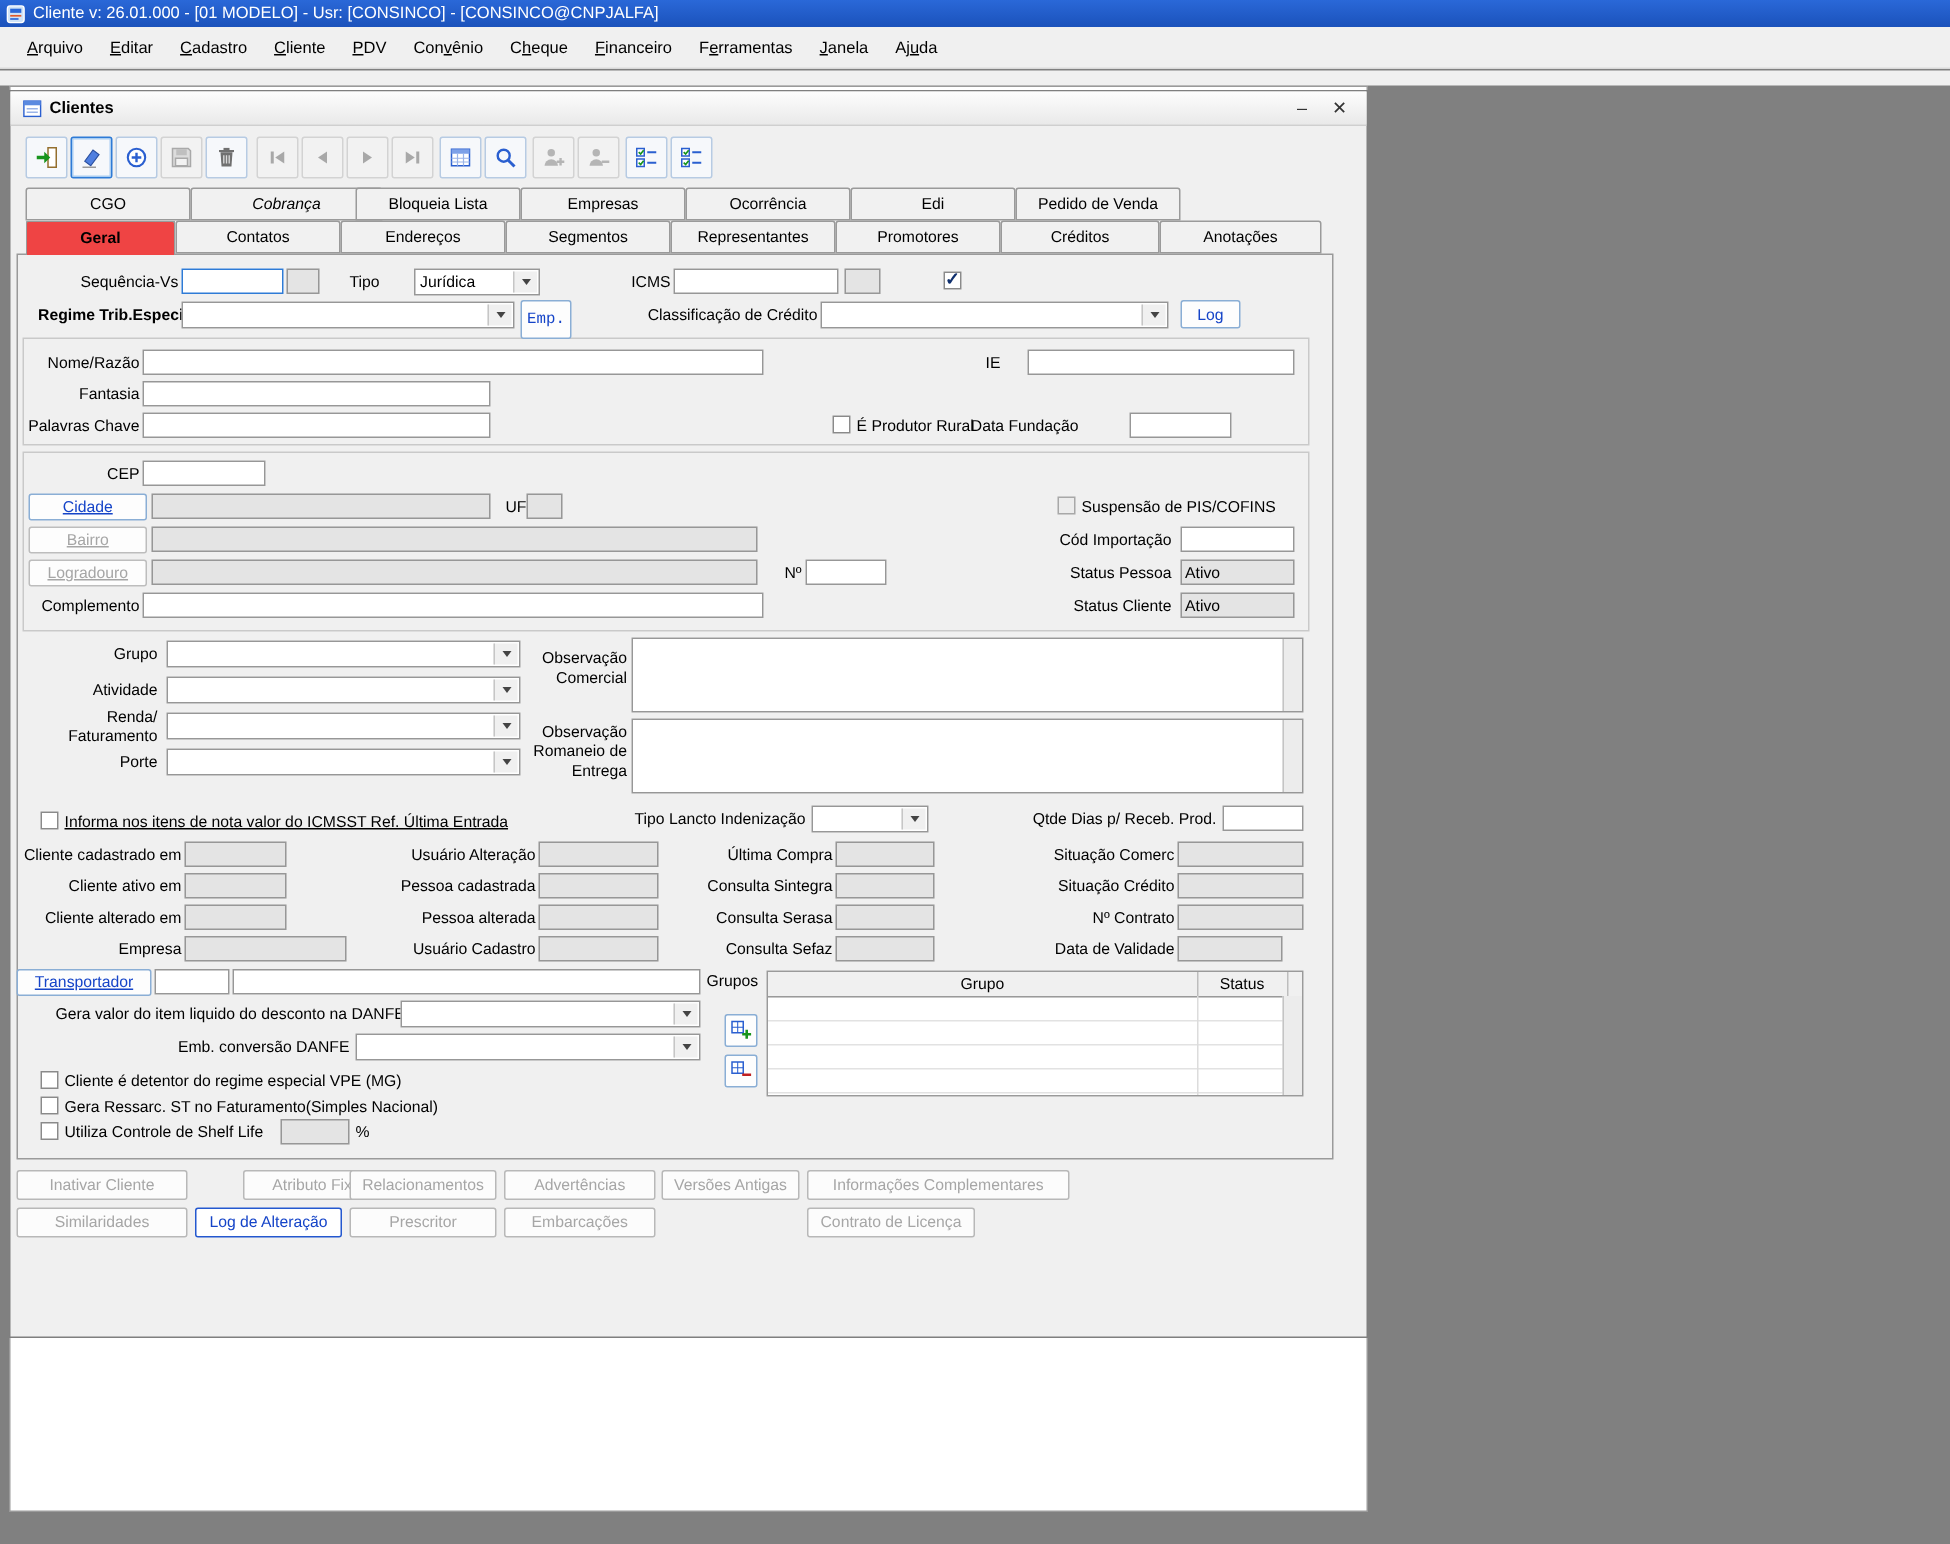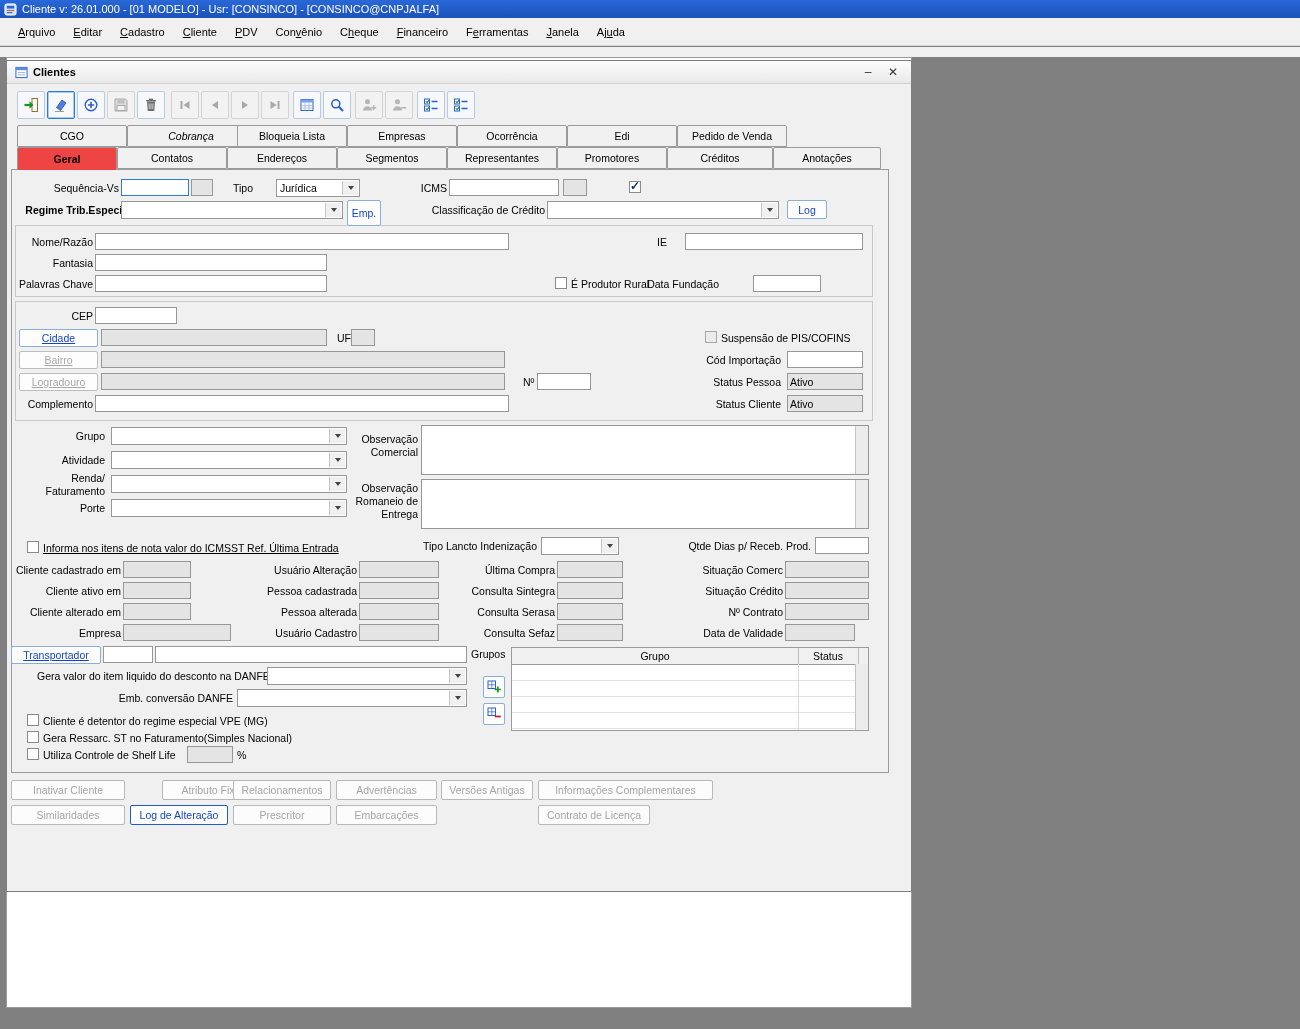--- a/index.html
+++ b/index.html
@@ -254,21 +254,21 @@
         </svg>
       </div>
     <span class="cb on" style="left:622px;top:120px;"></span>
     <span class="lbl" style="left:638px;top:121px;margin-top:20px;">É Contribuinte de ICMS</span>
 
     <span class="lbl r" style="left:4px;top:143px;width:120px;font-weight:bold;">Regime Trib.Especial</span>
     <div class="sel" style="left:114px;top:140px;width:222px;">
         <span class="val"></span>
         <span class="arr"></span>
       </div>
-    <div class="sbtn" style="left:340px;top:139px;width:34px;height:26px;">Emp.</div>
+    <div class="sbtn" style="left:340px;top:139px;width:34px;height:26px;font-family:Liberation Mono, monospace;">Emp.</div>
     <span class="lbl r" style="left:400px;top:143px;width:138px;">Classificação de Crédito</span>
     <div class="sel" style="left:540px;top:140px;width:232px;">
         <span class="val"></span>
         <span class="arr"></span>
       </div>
     <div class="sbtn" style="left:780px;top:139px;width:40px;height:19px;">Log</div>
 
     <span class="lbl r" style="left:4px;top:175px;width:82px;">Nome/Razão</span>
     <input class="inp" style="left: 88px; top: 172px; width: 414px;">
     <span class="lbl r" style="left:628px;top:175px;width:32px;">IE</span>

